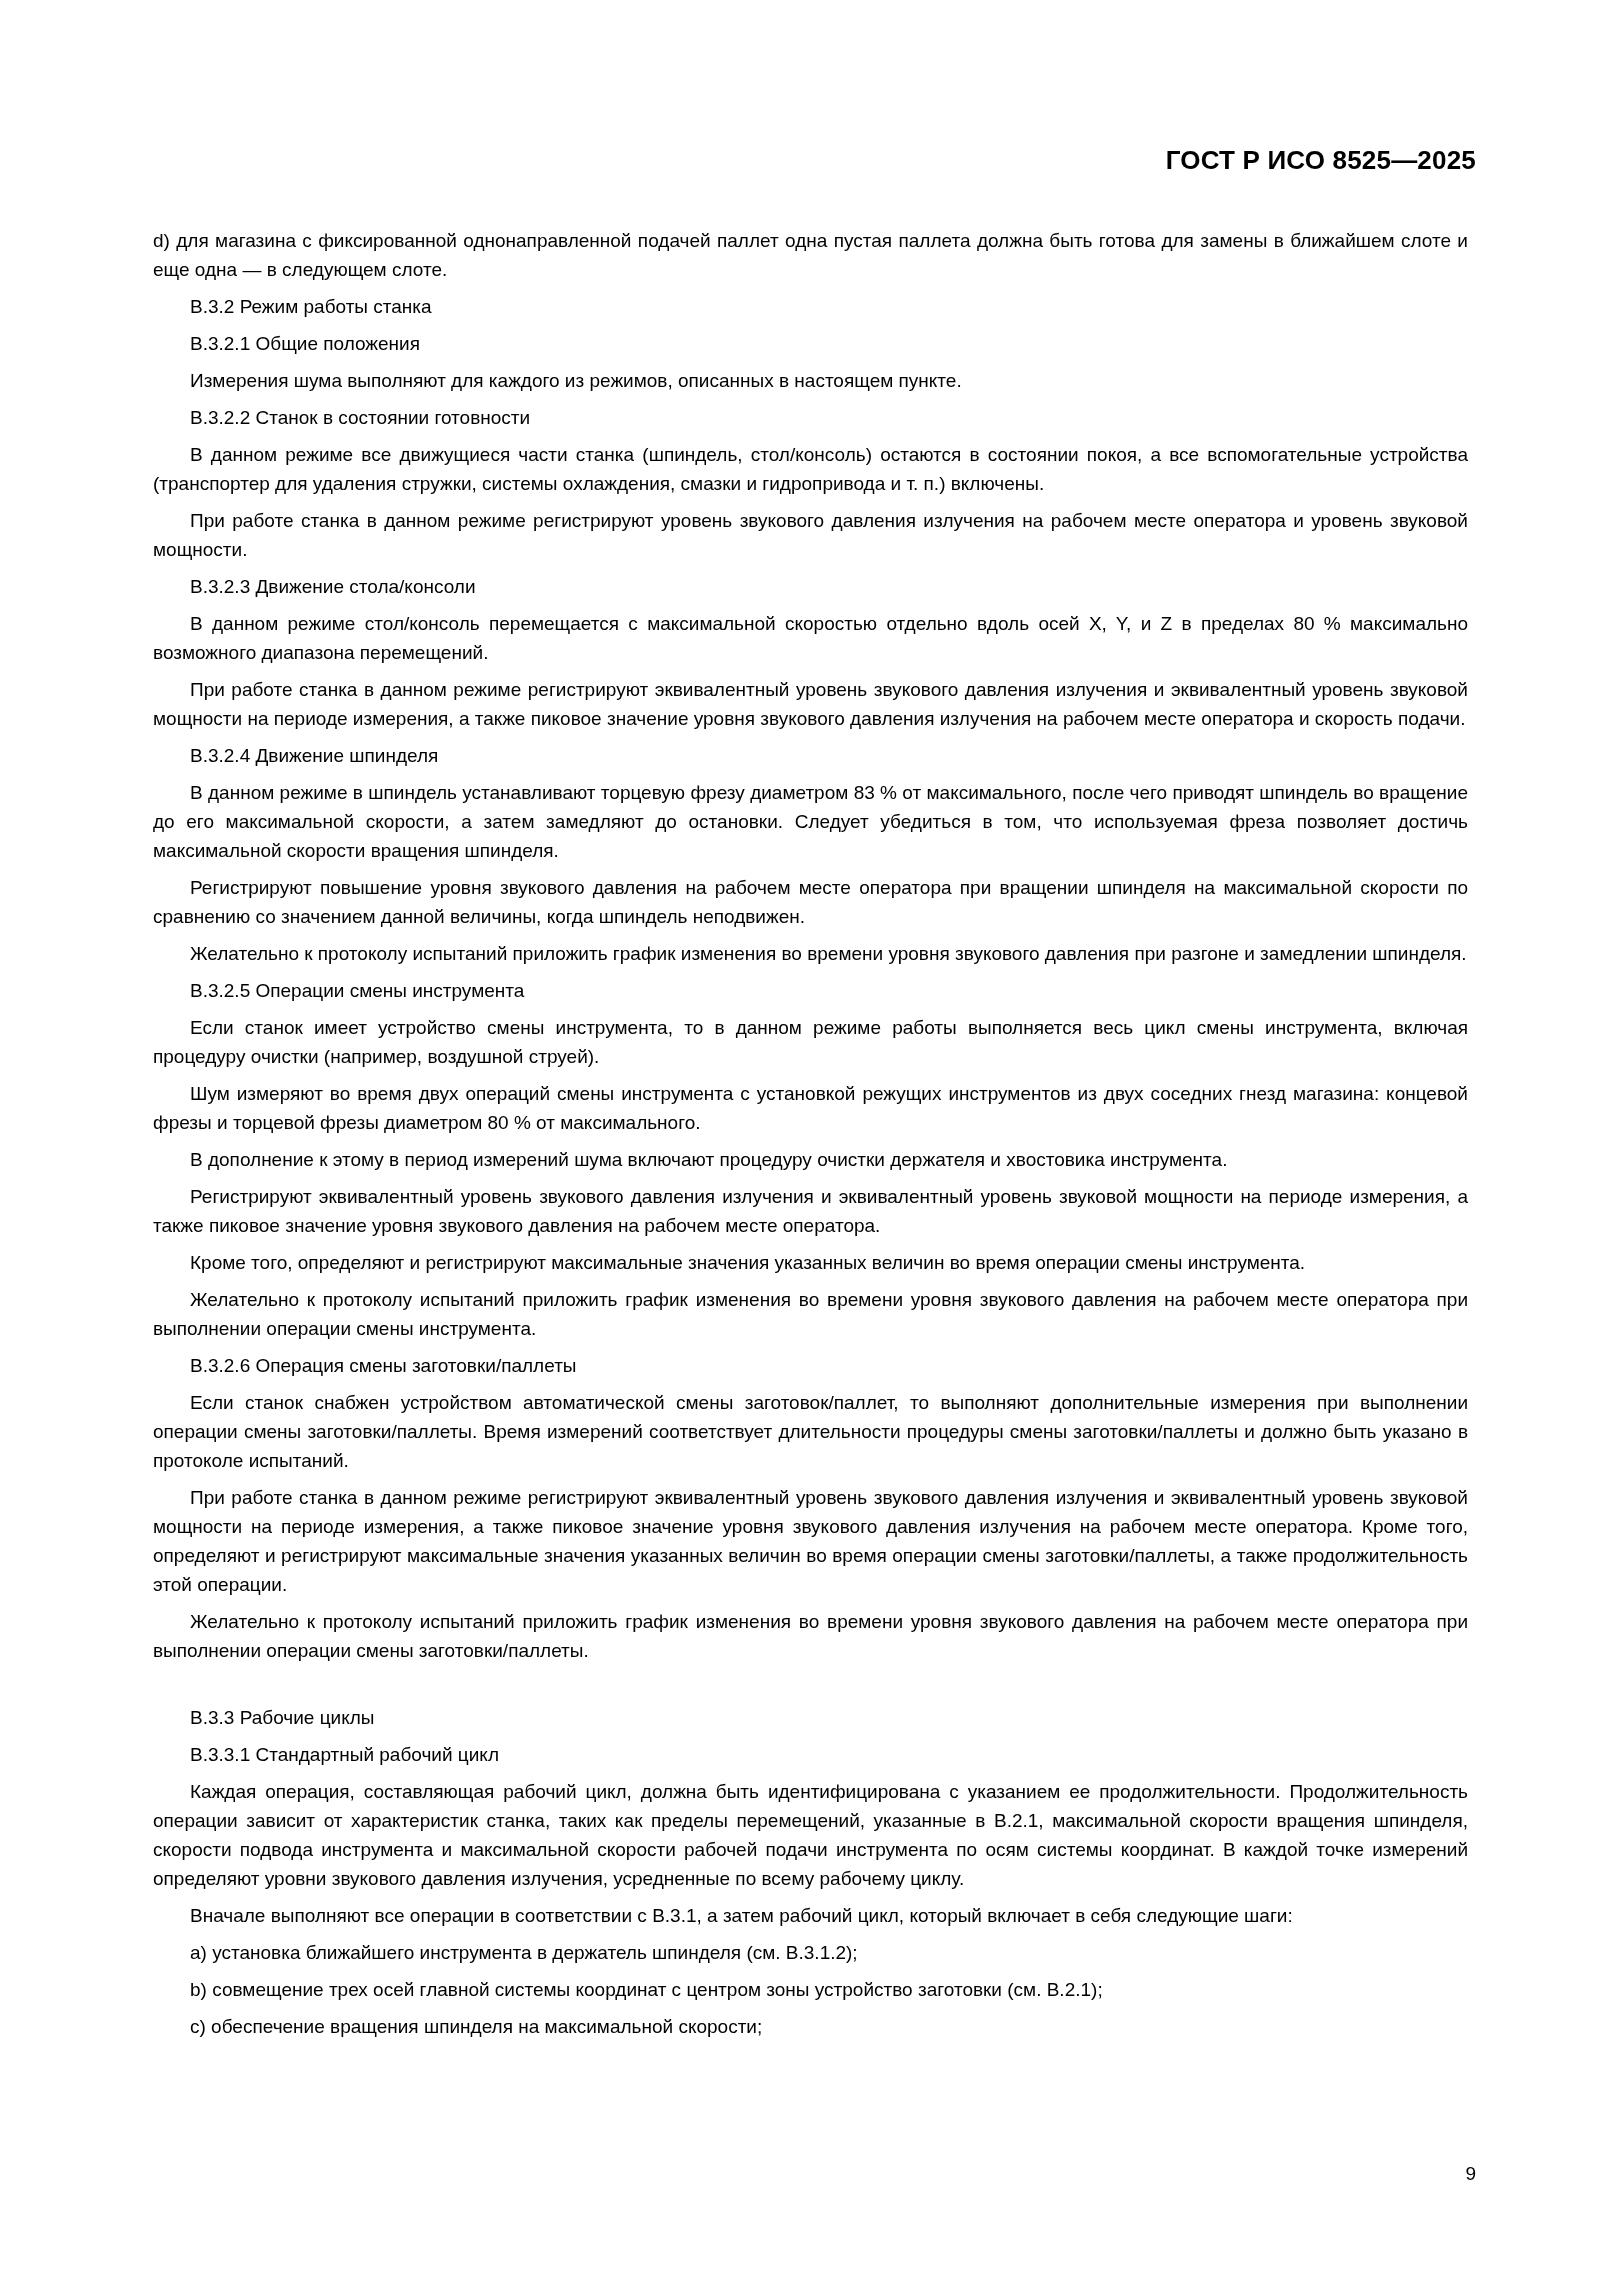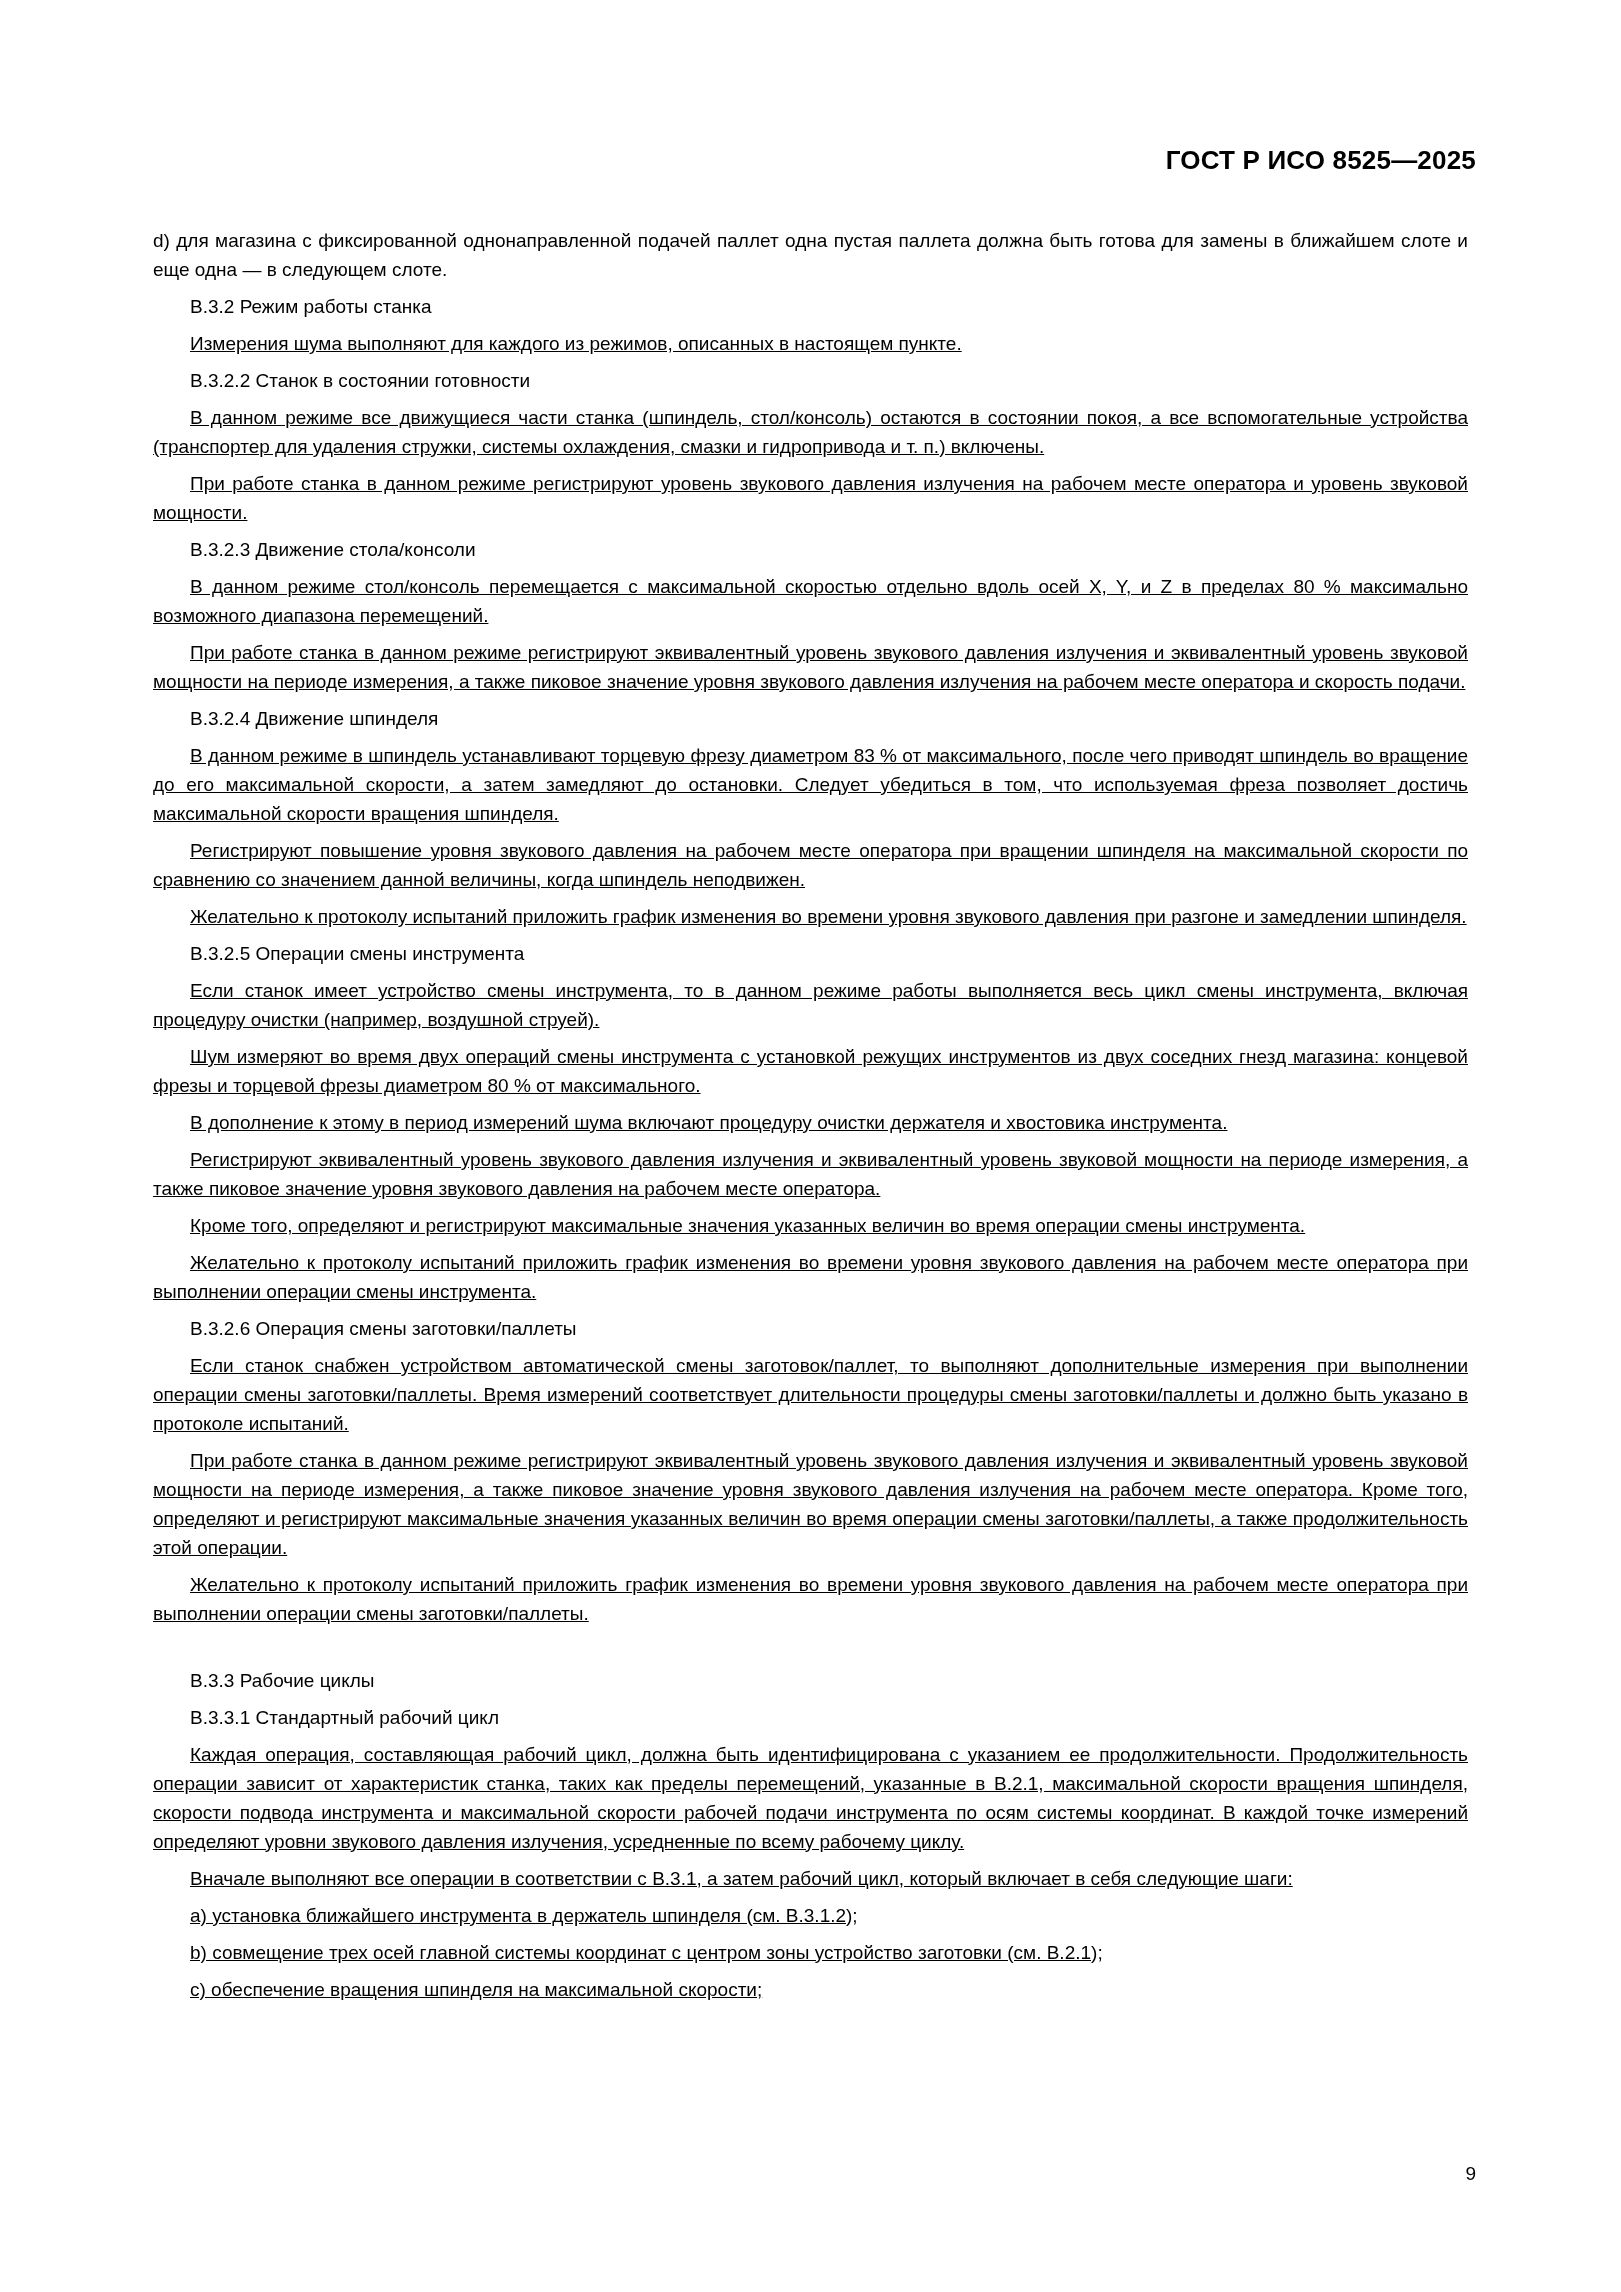--- a/index.html
+++ b/index.html
@@ -39,21 +39,20 @@
   p {
     margin: 8px;
     font-size: 19px;
     line-height: 29px;
     text-align: justify;
     text-justify: inter-word;
     hyphens: manual;
   }
   p.ind {
     text-indent: 37px;
-    text-decoration: underline;
   }
   p.head {
     text-indent: 37px;
     font-weight: normal;
   }
   .gap {
     height: 21.6px;
   }
   .footer-page {
     position: absolute;
@@ -67,20 +66,21 @@
 
 <div class="page">
 
   <div class="header">ГОСТ Р ИСО 8525—2025</div>
 
   <div class="content">
 
     <p class="">d) для магазина с фиксированной однонаправленной подачей паллет одна пустая паллета должна быть готова для замены в ближайшем слоте и еще одна — в следующем слоте.</p>
 
     <p class="head">В.3.2 Режим работы станка</p>
+    <p class="head">В.3.2.1 Общие положения</p>
     <p class="ind">Измерения шума выполняют для каждого из режимов, описанных в настоящем пункте.</p>
 
     <p class="head">В.3.2.2 Станок в состоянии готовности</p>
     <p class="ind">В данном режиме все движущиеся части станка (шпиндель, стол/консоль) остаются в состоянии покоя, а все вспомогательные устройства (транспортер для удаления стружки, системы охлаждения, смазки и гидропривода и т. п.) включены.</p>
     <p class="ind">При работе станка в данном режиме регистрируют уровень звукового давления излучения на рабочем месте оператора и уровень звуковой мощности.</p>
 
     <p class="head">В.3.2.3 Движение стола/консоли</p>
     <p class="ind">В данном режиме стол/консоль перемещается с максимальной скоростью отдельно вдоль осей X, Y, и Z в пределах 80 % максимально возможного диапазона перемещений.</p>
     <p class="ind">При работе станка в данном режиме регистрируют эквивалентный уровень звукового давления излучения и эквивалентный уровень звуковой мощности на периоде измерения, а также пиковое значение уровня звукового давления излучения на рабочем месте оператора и скорость подачи.</p>
 

